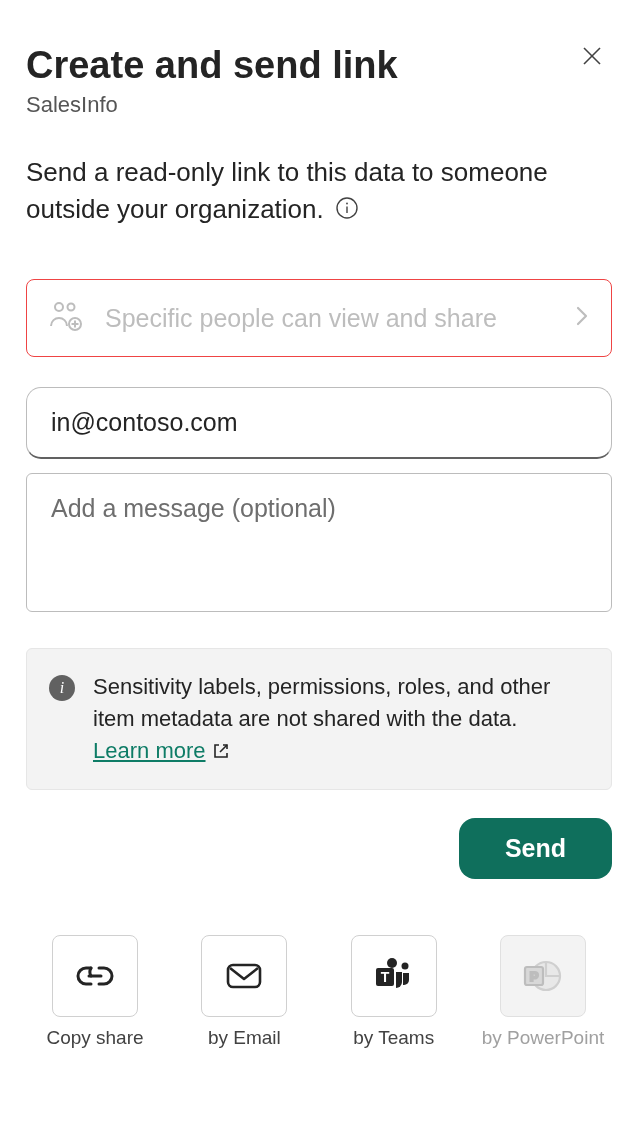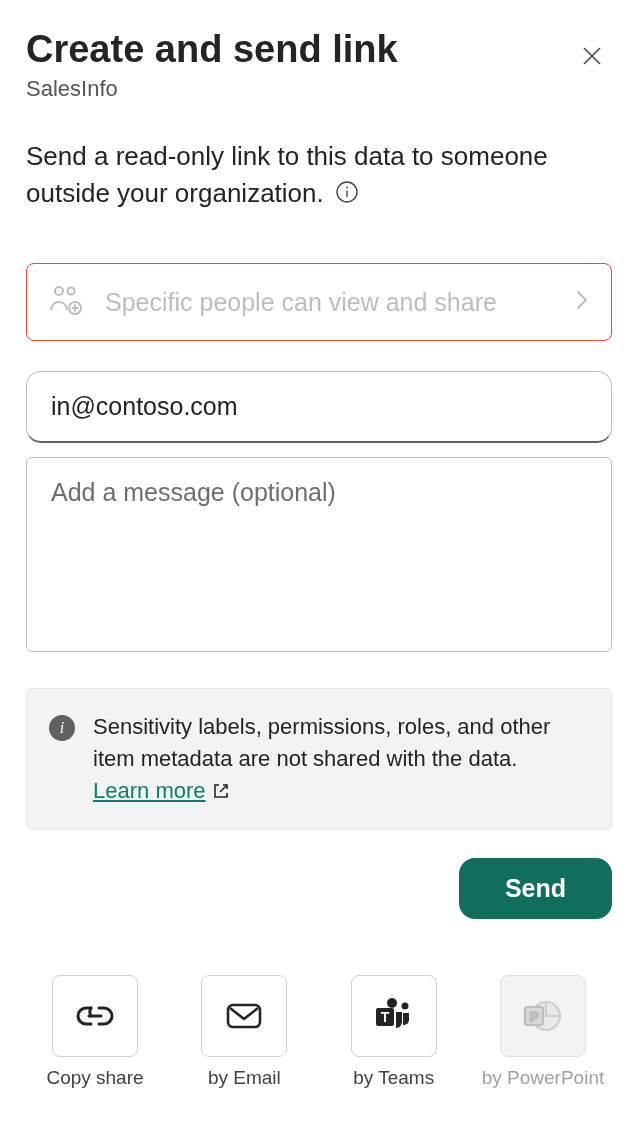--- a/index.html
+++ b/index.html
@@ -14,21 +14,21 @@
   }
   .header {
     display: flex;
     justify-content: space-between;
     align-items: flex-start;
   }
   .title-block { }
   .dialog-title {
     font-size: 38px;
     font-weight: 600;
-    margin: 0 0 4px 0;
+    margin: 16px 0 4px 0;
     line-height: 1.15;
   }
   .subtitle {
     font-size: 22px;
     color: #555;
     margin: 0;
   }
   .close-btn {
     background: none;
     border: none;
@@ -82,21 +82,21 @@
   .message-input {
     width: 100%;
     margin-top: 14px;
     border: 1px solid #bcbcbc;
     border-radius: 6px;
     font-size: 25px;
     padding: 20px 24px;
     font-family: inherit;
     color: #242424;
     outline: none;
-    height: 195px;
+    height: 139px;
     resize: none;
   }
   .message-input::placeholder,
   .email-input::placeholder { color: #6e6e6e; }
   .info-box {
     margin-top: 32px;
     background: #f3f3f3;
     border: 1px solid #e6e6e6;
     border-radius: 6px;
     padding: 22px 22px;

